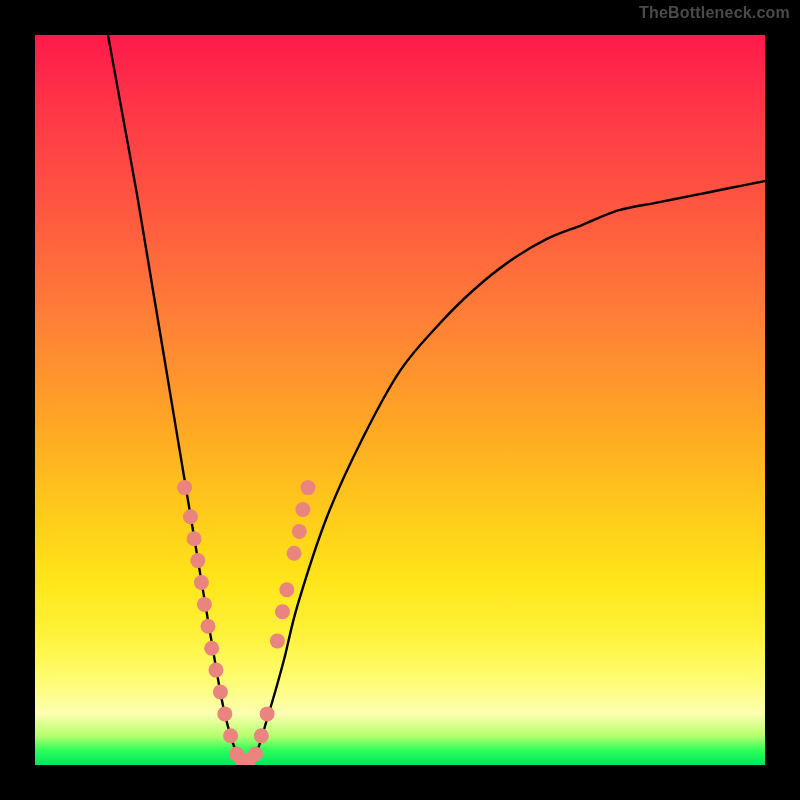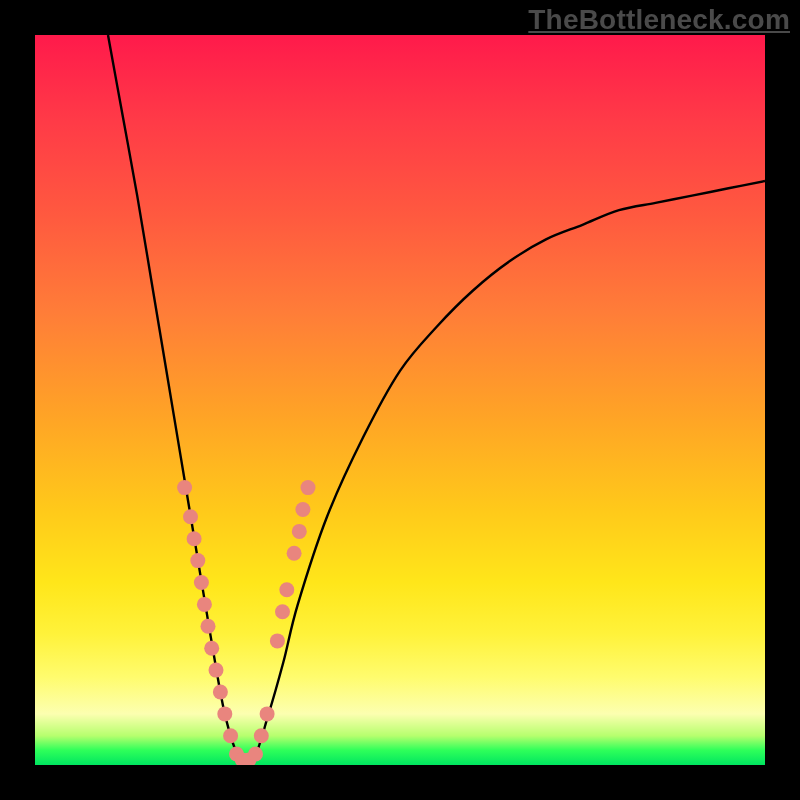--- a/index.html
+++ b/index.html
@@ -15,25 +15,24 @@
     position: relative;
     width: 800px;
     height: 800px;
     background: #000;
   }
   .watermark {
     position: absolute;
     top: 4px;
     right: 10px;
     color: #4a4a4a;
-    font-size: 28px;
+    font-size: 16px;
     font-weight: 600;
     letter-spacing: 0.2px;
     z-index: 10;
-    text-decoration: underline;
   }
   .plot {
     position: absolute;
     left: 35px;
     top: 35px;
     width: 730px;
     height: 730px;
     
     background: linear-gradient(to bottom,
       #ff1a4b 0%,

